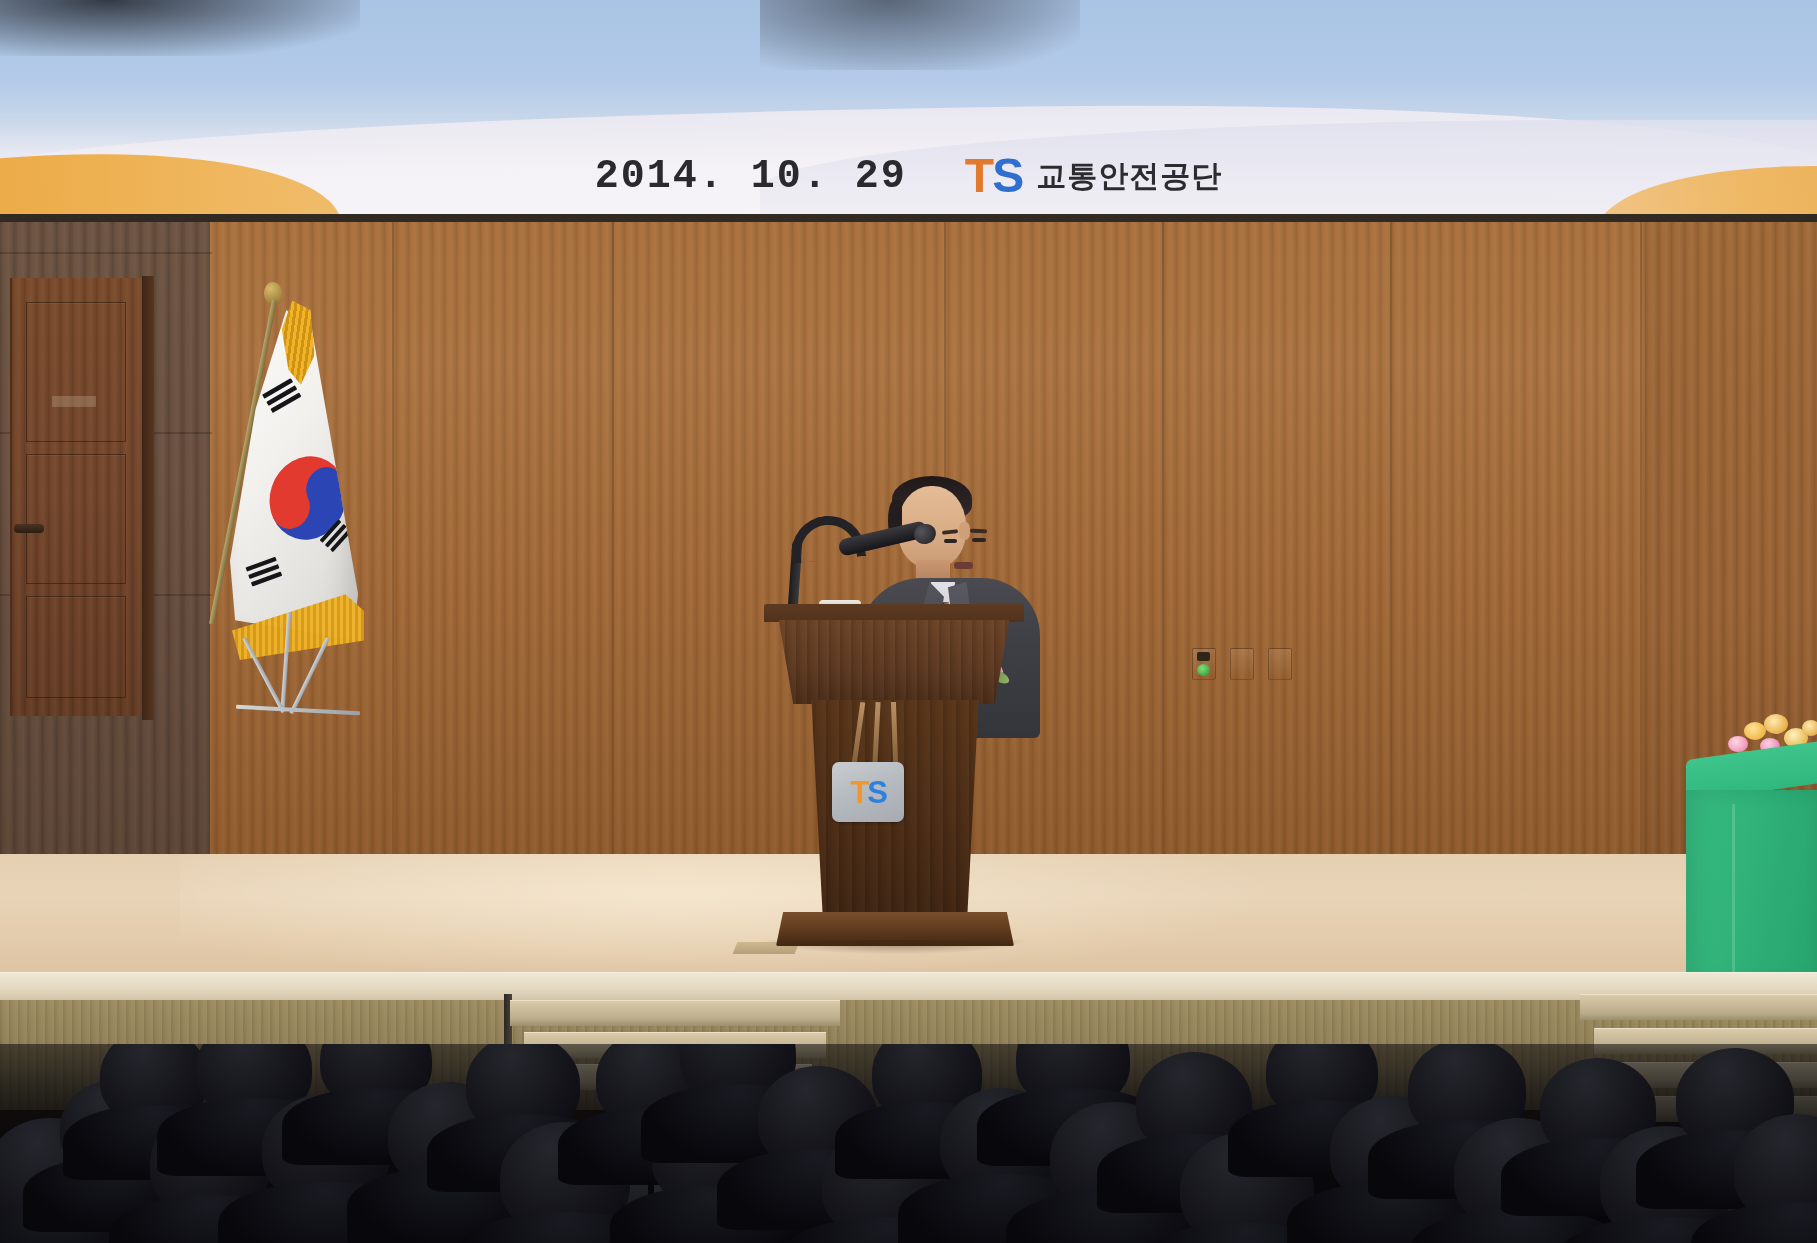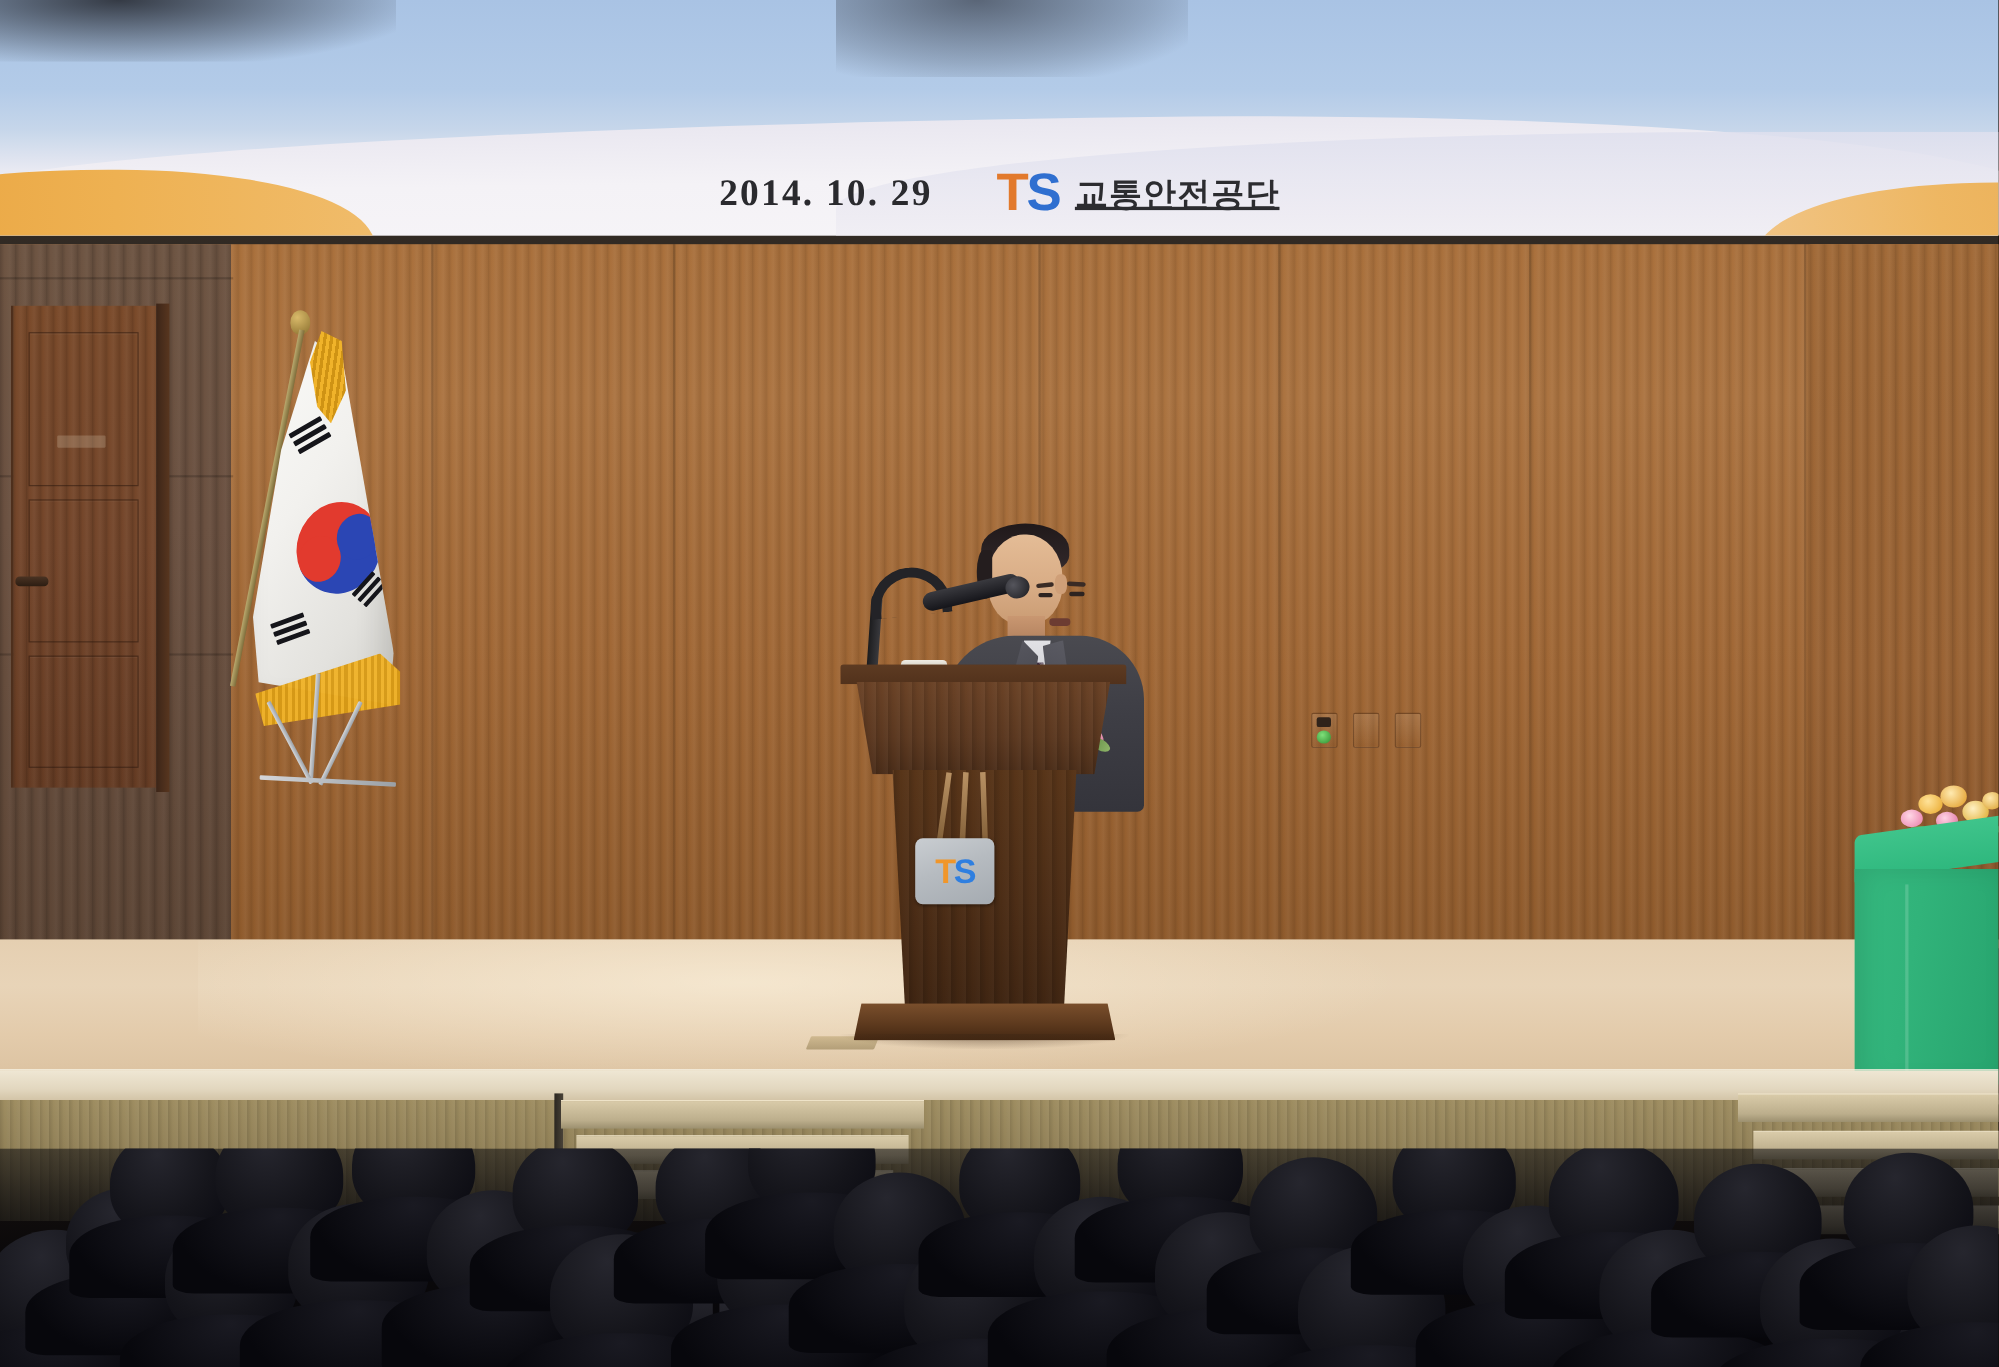--- a/index.html
+++ b/index.html
@@ -92,34 +92,34 @@
     letter-spacing:10px;
     color:#23309a;
     text-shadow:0 2px 3px rgba(255,255,255,.35);
     white-space:nowrap;
   }
   .banner-subrow{
     position:absolute;left:0;top:152px;width:1817px;
     display:flex;align-items:center;justify-content:center;gap:58px;
   }
   .banner-date{
-    font-family:Liberation Serif, serif;
-    font-size:34px;font-weight:600;letter-spacing:2px;color:#2a2a2e;
+    font-family:Liberation Mono, monospace;
+    font-size:40px;font-weight:600;letter-spacing:2px;color:#2a2a2e;
   }
   .banner-brand{display:flex;align-items:center;gap:14px;}
   .ts-logo{
     font-family:"Liberation Sans","DejaVu Sans",sans-serif;
     font-size:48px;font-weight:700;letter-spacing:-2px;line-height:1;
     display:flex;
   }
   .ts-logo .t{color:#e2792c;}
   .ts-logo .s{color:#2f6fd0;}
   .brand-name{
     font-family:"DejaVu Sans","Liberation Sans",sans-serif;
-    font-size:30px;font-weight:700;color:#2c2c30;letter-spacing:1px;text-decoration:underline;
+    font-size:30px;font-weight:700;color:#2c2c30;letter-spacing:1px;
   }
 
   
   .door{
     position:absolute;left:10px;top:278px;width:132px;height:438px;
     background:
       repeating-linear-gradient(90deg, rgba(0,0,0,.14) 0px, rgba(0,0,0,0) 3px, rgba(255,255,255,.04) 7px, rgba(0,0,0,.09) 12px),
       linear-gradient(180deg,#7a4a2a 0%,#73452a 50%,#643b23 100%);
     border-left:2px solid #4e2f1c;
   }

